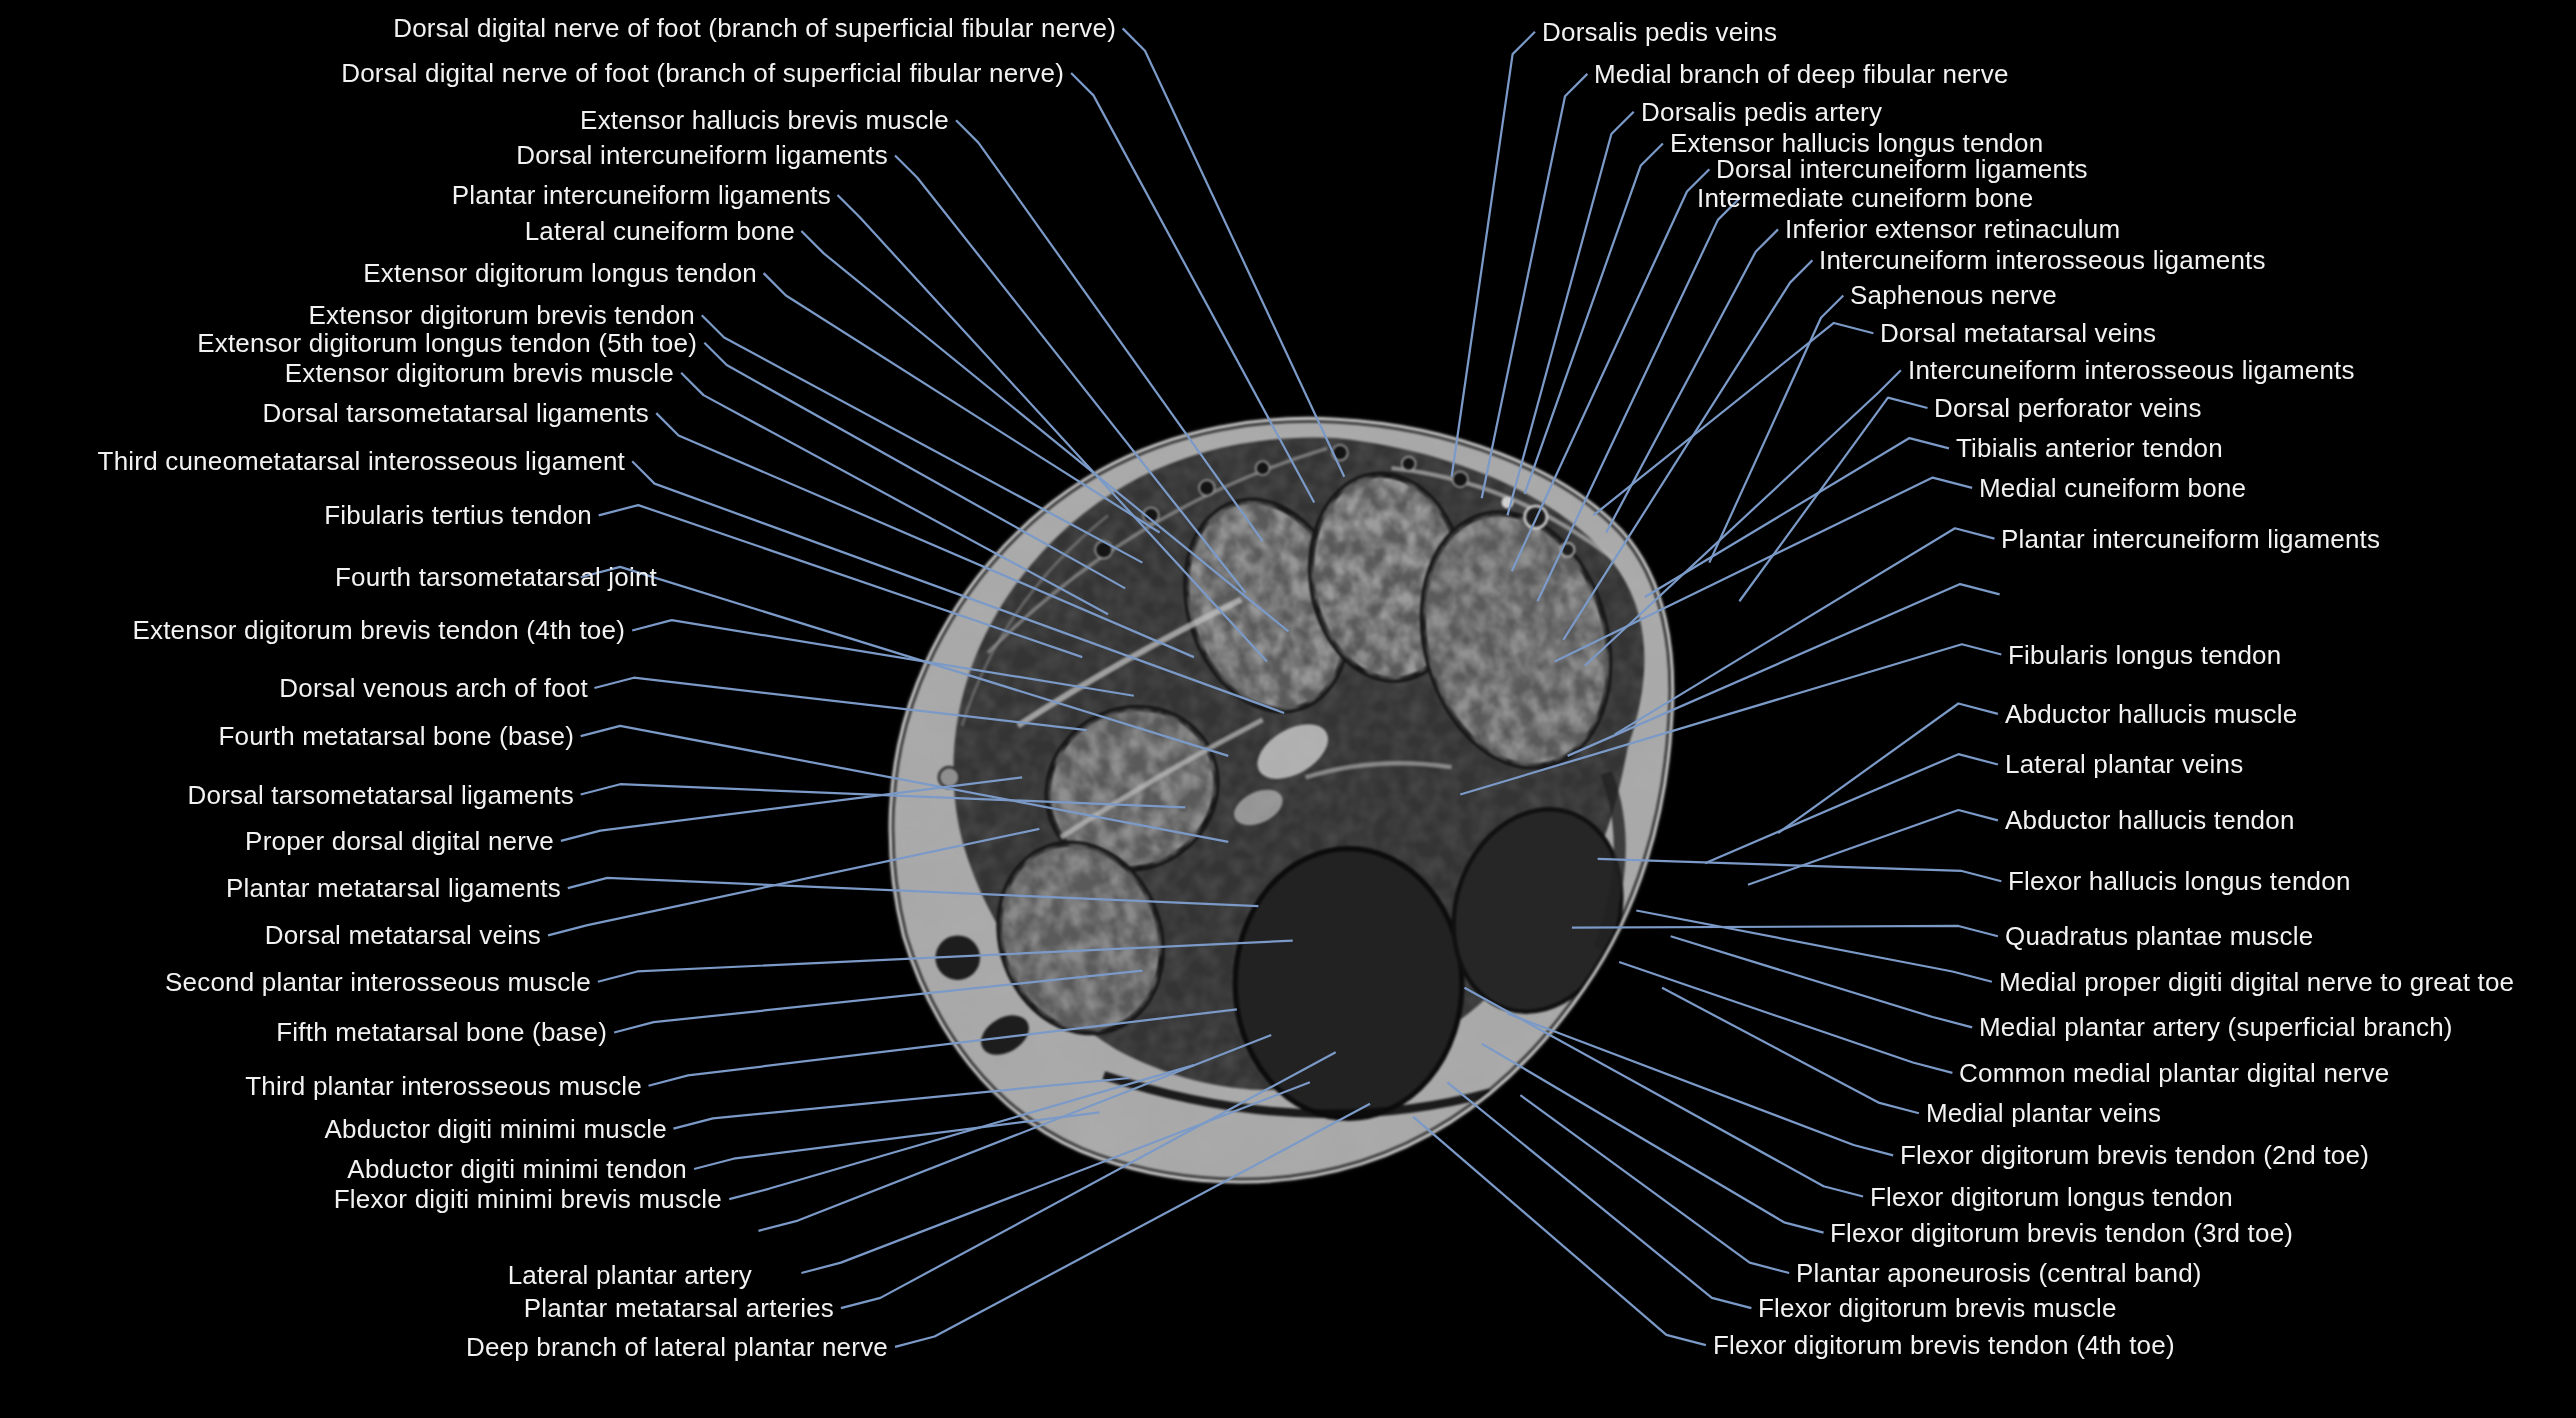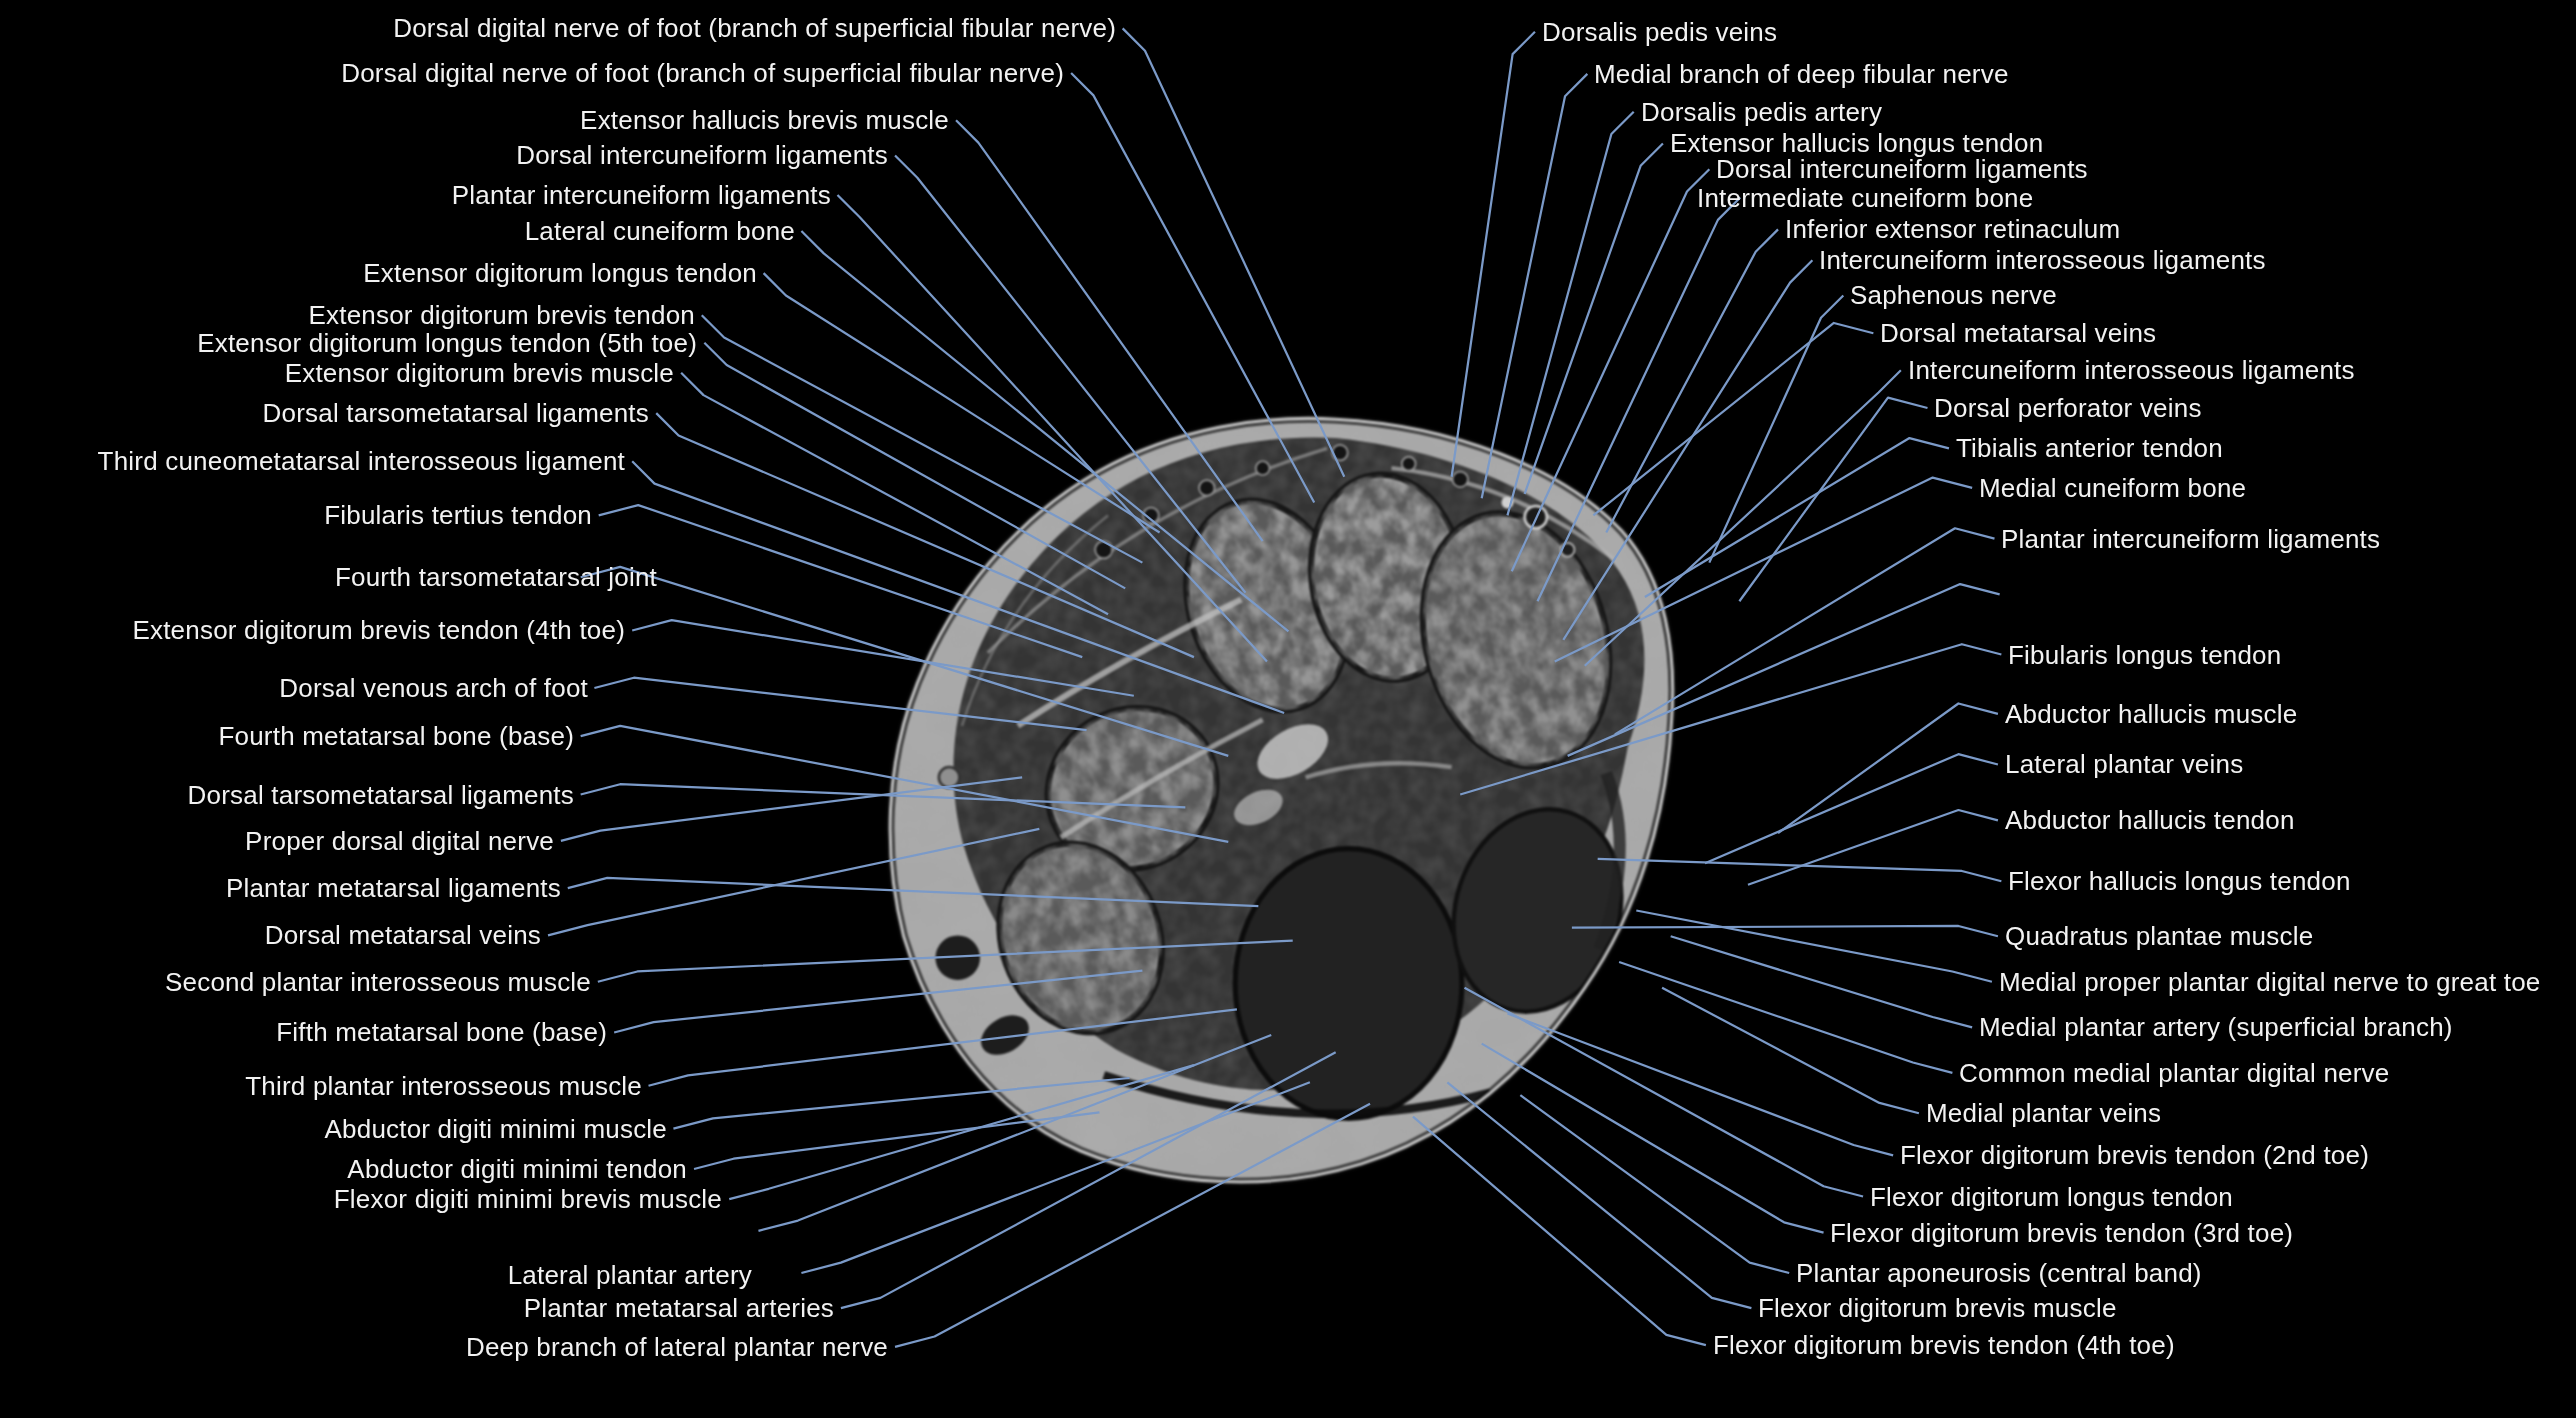--- a/index.html
+++ b/index.html
@@ -220,21 +220,21 @@
       <div class="label right" style="top: 408px; left: 1934px;">Dorsal perforator veins</div>
       <div class="label right" style="top: 448px; left: 1956px;">Tibialis anterior tendon</div>
       <div class="label right" style="top: 488px; left: 1979px;">Medial cuneiform bone</div>
       <div class="label right" style="top: 539px; left: 2001px;">Plantar intercuneiform ligaments</div>
       <div class="label right" style="top: 655px; left: 2008px;">Fibularis longus tendon</div>
       <div class="label right" style="top: 714px; left: 2005px;">Abductor hallucis muscle</div>
       <div class="label right" style="top: 764px; left: 2005px;">Lateral plantar veins</div>
       <div class="label right" style="top: 820px; left: 2005px;">Abductor hallucis tendon</div>
       <div class="label right" style="top: 881px; left: 2008px;">Flexor hallucis longus tendon</div>
       <div class="label right" style="top: 936px; left: 2005px;">Quadratus plantae muscle</div>
-      <div class="label right" style="top: 982px; left: 1999px;">Medial proper plantar digital nerve to great toe</div>
+      <div class="label right" style="top: 982px; left: 1999px;">Medial proper digiti digital nerve to great toe</div>
       <div class="label right" style="top: 1027px; left: 1979px;">Medial plantar artery (superficial branch)</div>
       <div class="label right" style="top: 1073px; left: 1959px;">Common medial plantar digital nerve</div>
       <div class="label right" style="top: 1113px; left: 1926px;">Medial plantar veins</div>
       <div class="label right" style="top: 1155px; left: 1900px; text-align: center;">Flexor digitorum brevis tendon (2nd toe)</div>
       <div class="label right" style="top: 1197px; left: 1870px;">Flexor digitorum longus tendon</div>
       <div class="label right" style="top: 1233px; left: 1830px;">Flexor digitorum brevis tendon (3rd toe)</div>
       <div class="label right" style="top: 1273px; left: 1796px;">Plantar aponeurosis (central band)</div>
       <div class="label right" style="top: 1308px; left: 1758px;">Flexor digitorum brevis muscle</div>
       <div class="label right" style="top: 1345px; left: 1713px;">Flexor digitorum brevis tendon (4th toe)</div>
     </div>

